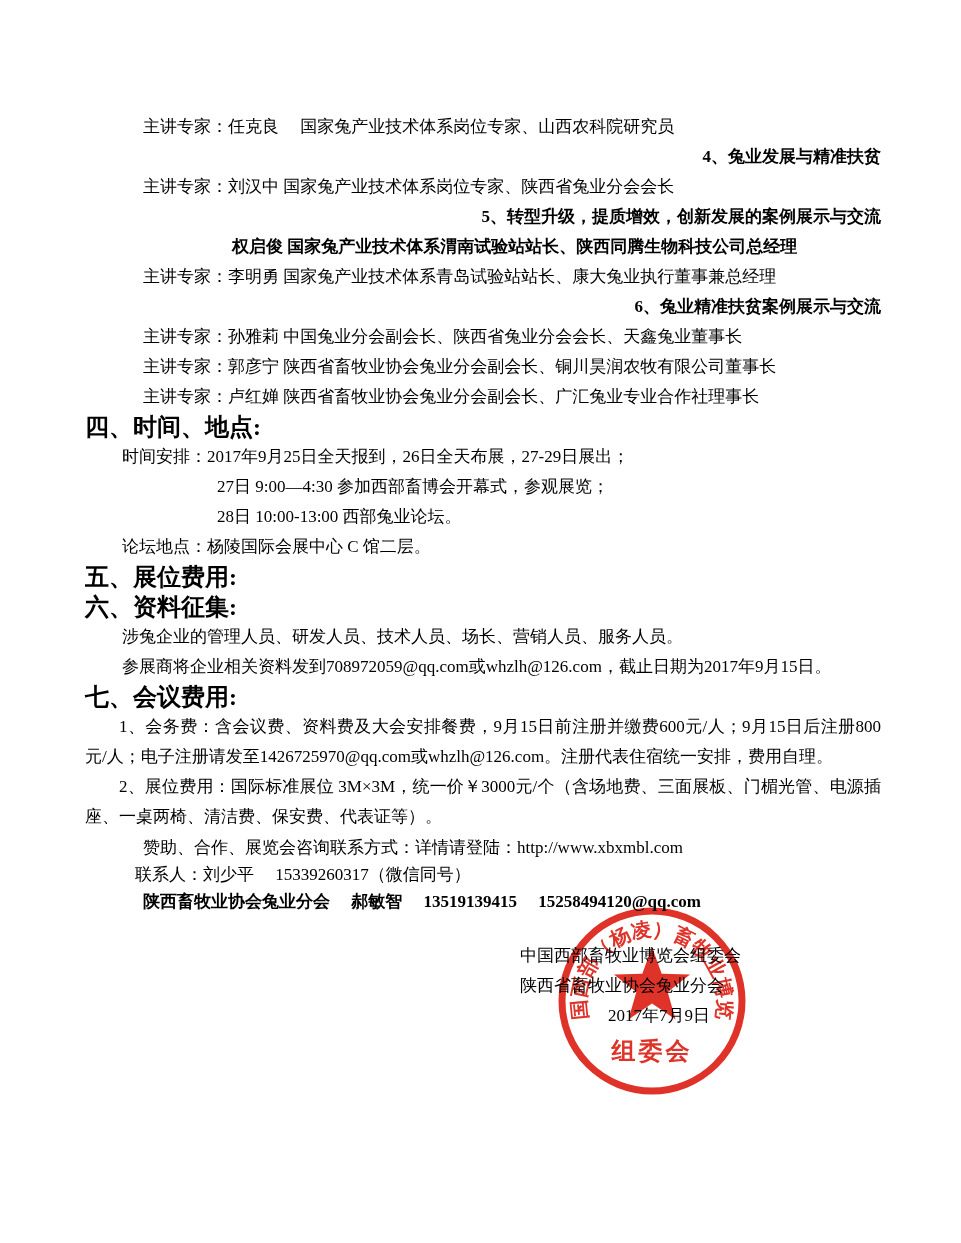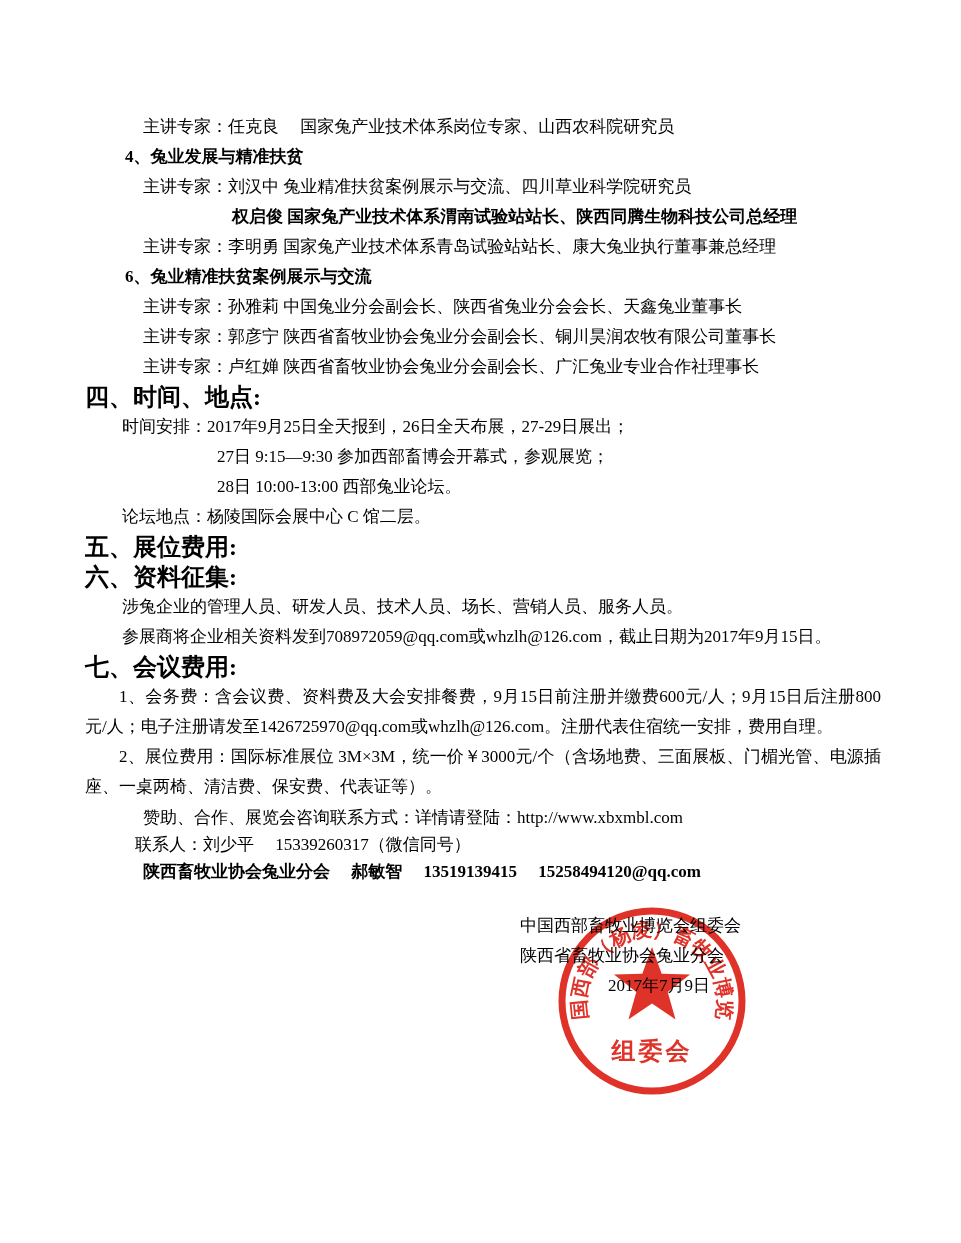--- a/index.html
+++ b/index.html
@@ -9,21 +9,21 @@
     font-size:17px;line-height:30px;
     position:relative;overflow:hidden;
   }
   .page{
     position:absolute;left:0;top:0;width:961px;height:1243px;
     padding:112px 80px 0 85px;box-sizing:border-box;
   }
   .b{font-weight:normal;}
   .line{white-space:nowrap;}
   .speaker-line{margin-left:58px;}
-  .topic-line{margin-left:40px;font-weight:bold;}
+  .topic-line{margin-left:23px;font-weight:bold;text-align:right;}
   .cont-speaker{margin-left:147px;font-weight:bold;}
   .section-head{font-weight:bold;font-size:24px;}
   .sub-line{margin-left:37px;}
   .sched-line{margin-left:132px;}
   .para{ text-indent:2em;text-align:justify;}
   .sponsor-line{margin-left:58px;font-weight:normal;line-height:27px;margin-top:2px;}
   .contact-line{margin-left:50px;line-height:27px;}
   .assoc-line{margin-left:58px;font-weight:bold;line-height:27px;}
   .sign-block{margin-top:26px;margin-left:435px;line-height:30px;}
   .sign-date{margin-left:88px;}
@@ -36,44 +36,45 @@
 <body>
 
 <div class="page">
 
   <div class="line speaker-line">
     <span>主讲专家：</span><span class="b">任克良　 国家兔产业技术体系岗位专家、山西农科院研究员</span>
   </div>
 
   <div class="line topic-line">4、兔业发展与精准扶贫</div>
   <div class="line speaker-line">
-    <span>主讲专家：</span><span class="b">刘汉中 兔业精准扶贫案例展示与交流、四川草业科学院研究员</span>
+    <span>主讲专家：</span><span class="b">刘汉中 国家兔产业技术体系岗位专家、陕西省兔业分会会长</span>
   </div>
 
+  <div class="line topic-line">5、转型升级，提质增效，创新发展的案例展示与交流</div>
   <div class="line cont-speaker">权启俊 国家兔产业技术体系渭南试验站站长、陕西同腾生物科技公司总经理</div>
   <div class="line speaker-line">
     <span>主讲专家：</span><span class="b">李明勇 国家兔产业技术体系青岛试验站站长、康大兔业执行董事兼总经理</span>
   </div>
 
   <div class="line topic-line">6、兔业精准扶贫案例展示与交流</div>
   <div class="line speaker-line">
     <span>主讲专家：</span><span class="b">孙雅莉 中国兔业分会副会长、陕西省兔业分会会长、天鑫兔业董事长</span>
   </div>
   <div class="line speaker-line">
     <span>主讲专家：</span><span class="b">郭彦宁 陕西省畜牧业协会兔业分会副会长、铜川昊润农牧有限公司董事长</span>
   </div>
   <div class="line speaker-line">
     <span>主讲专家：</span><span class="b">卢红婵 陕西省畜牧业协会兔业分会副会长、广汇兔业专业合作社理事长</span>
   </div>
 
   <div class="line section-head">四、时间、地点:</div>
   <div class="line sub-line">
     <span>时间安排：</span><span>2017年9月25日全天报到，26日全天布展，27-29日展出；</span>
   </div>
-  <div class="line sched-line">27日 9:15—9:30 参加西部畜博会开幕式，参观展览；</div>
+  <div class="line sched-line">27日 9:00—4:30 参加西部畜博会开幕式，参观展览；</div>
   <div class="line sched-line b">28日 10:00-13:00 西部兔业论坛。</div>
   <div class="line sub-line">
     <span>论坛地点：</span><span>杨陵国际会展中心 C 馆二层。</span>
   </div>
 
   <div class="line section-head">五、展位费用:</div>
   <div class="line section-head">六、资料征集:</div>
 
   <div class="line sub-line">涉兔企业的管理人员、研发人员、技术人员、场长、营销人员、服务人员。</div>
   <div class="line sub-line">参展商将企业相关资料发到708972059@qq.com或whzlh@126.com，截止日期为2017年9月15日。</div>

